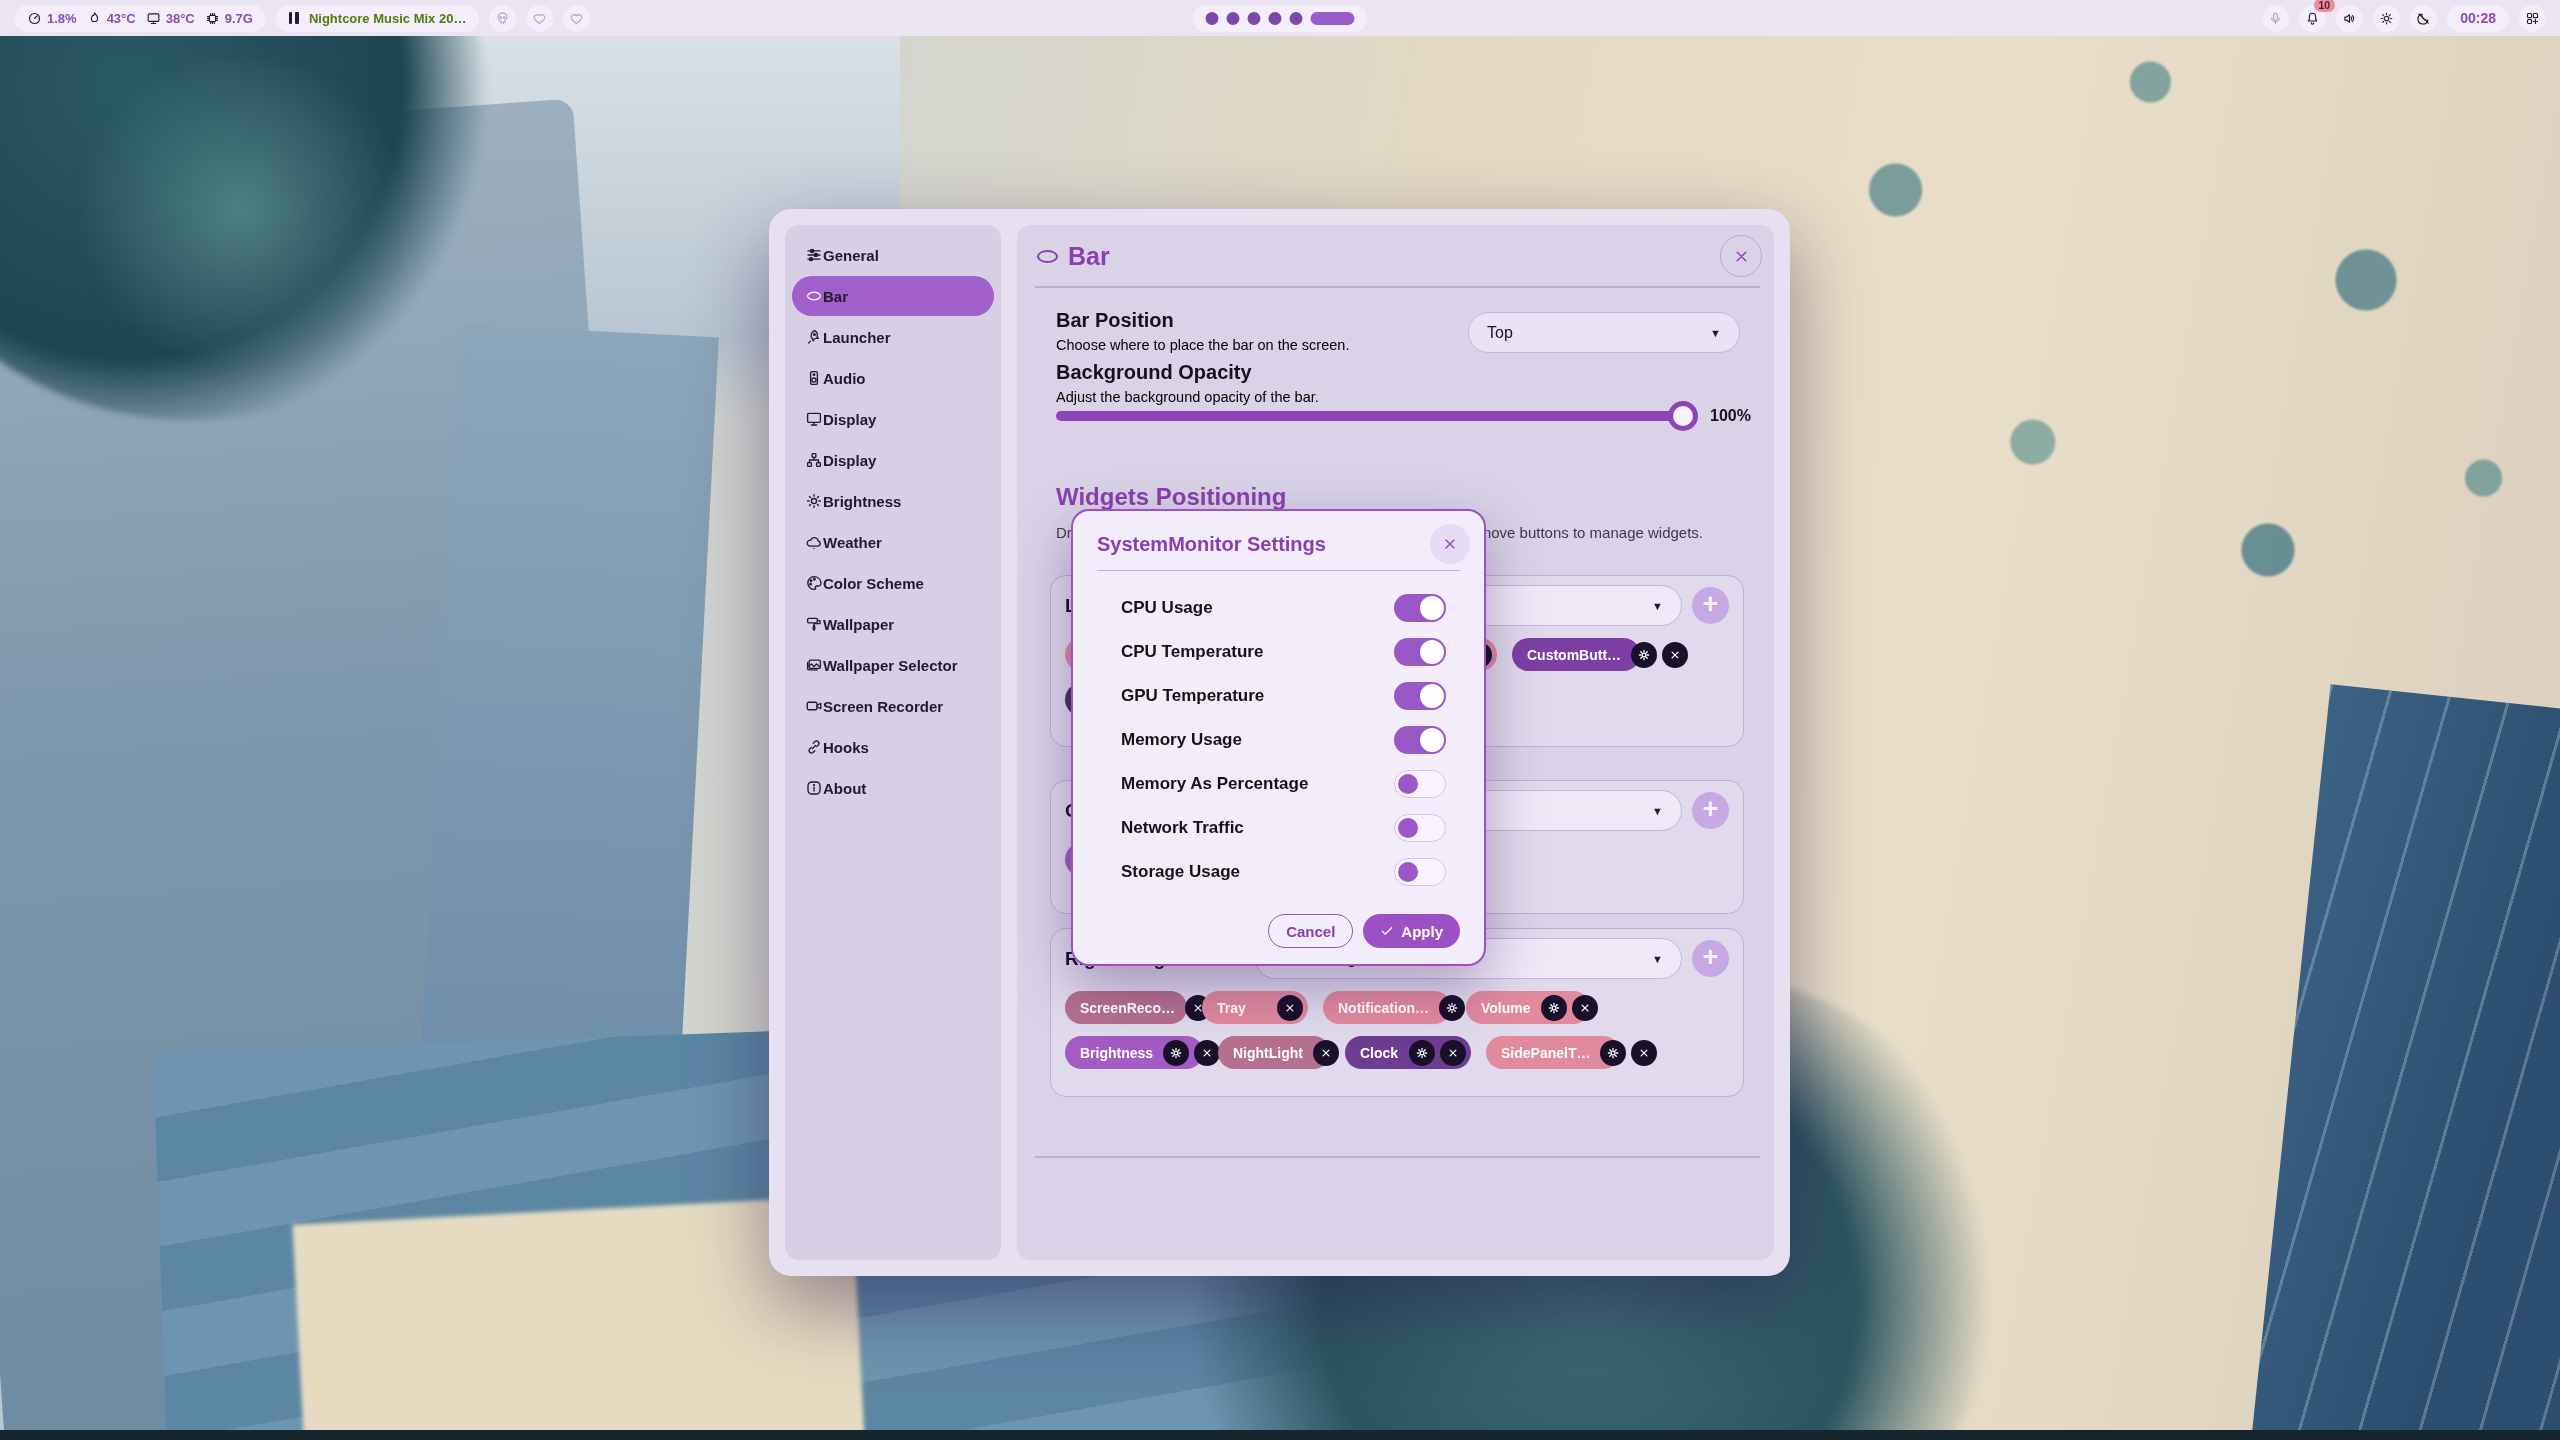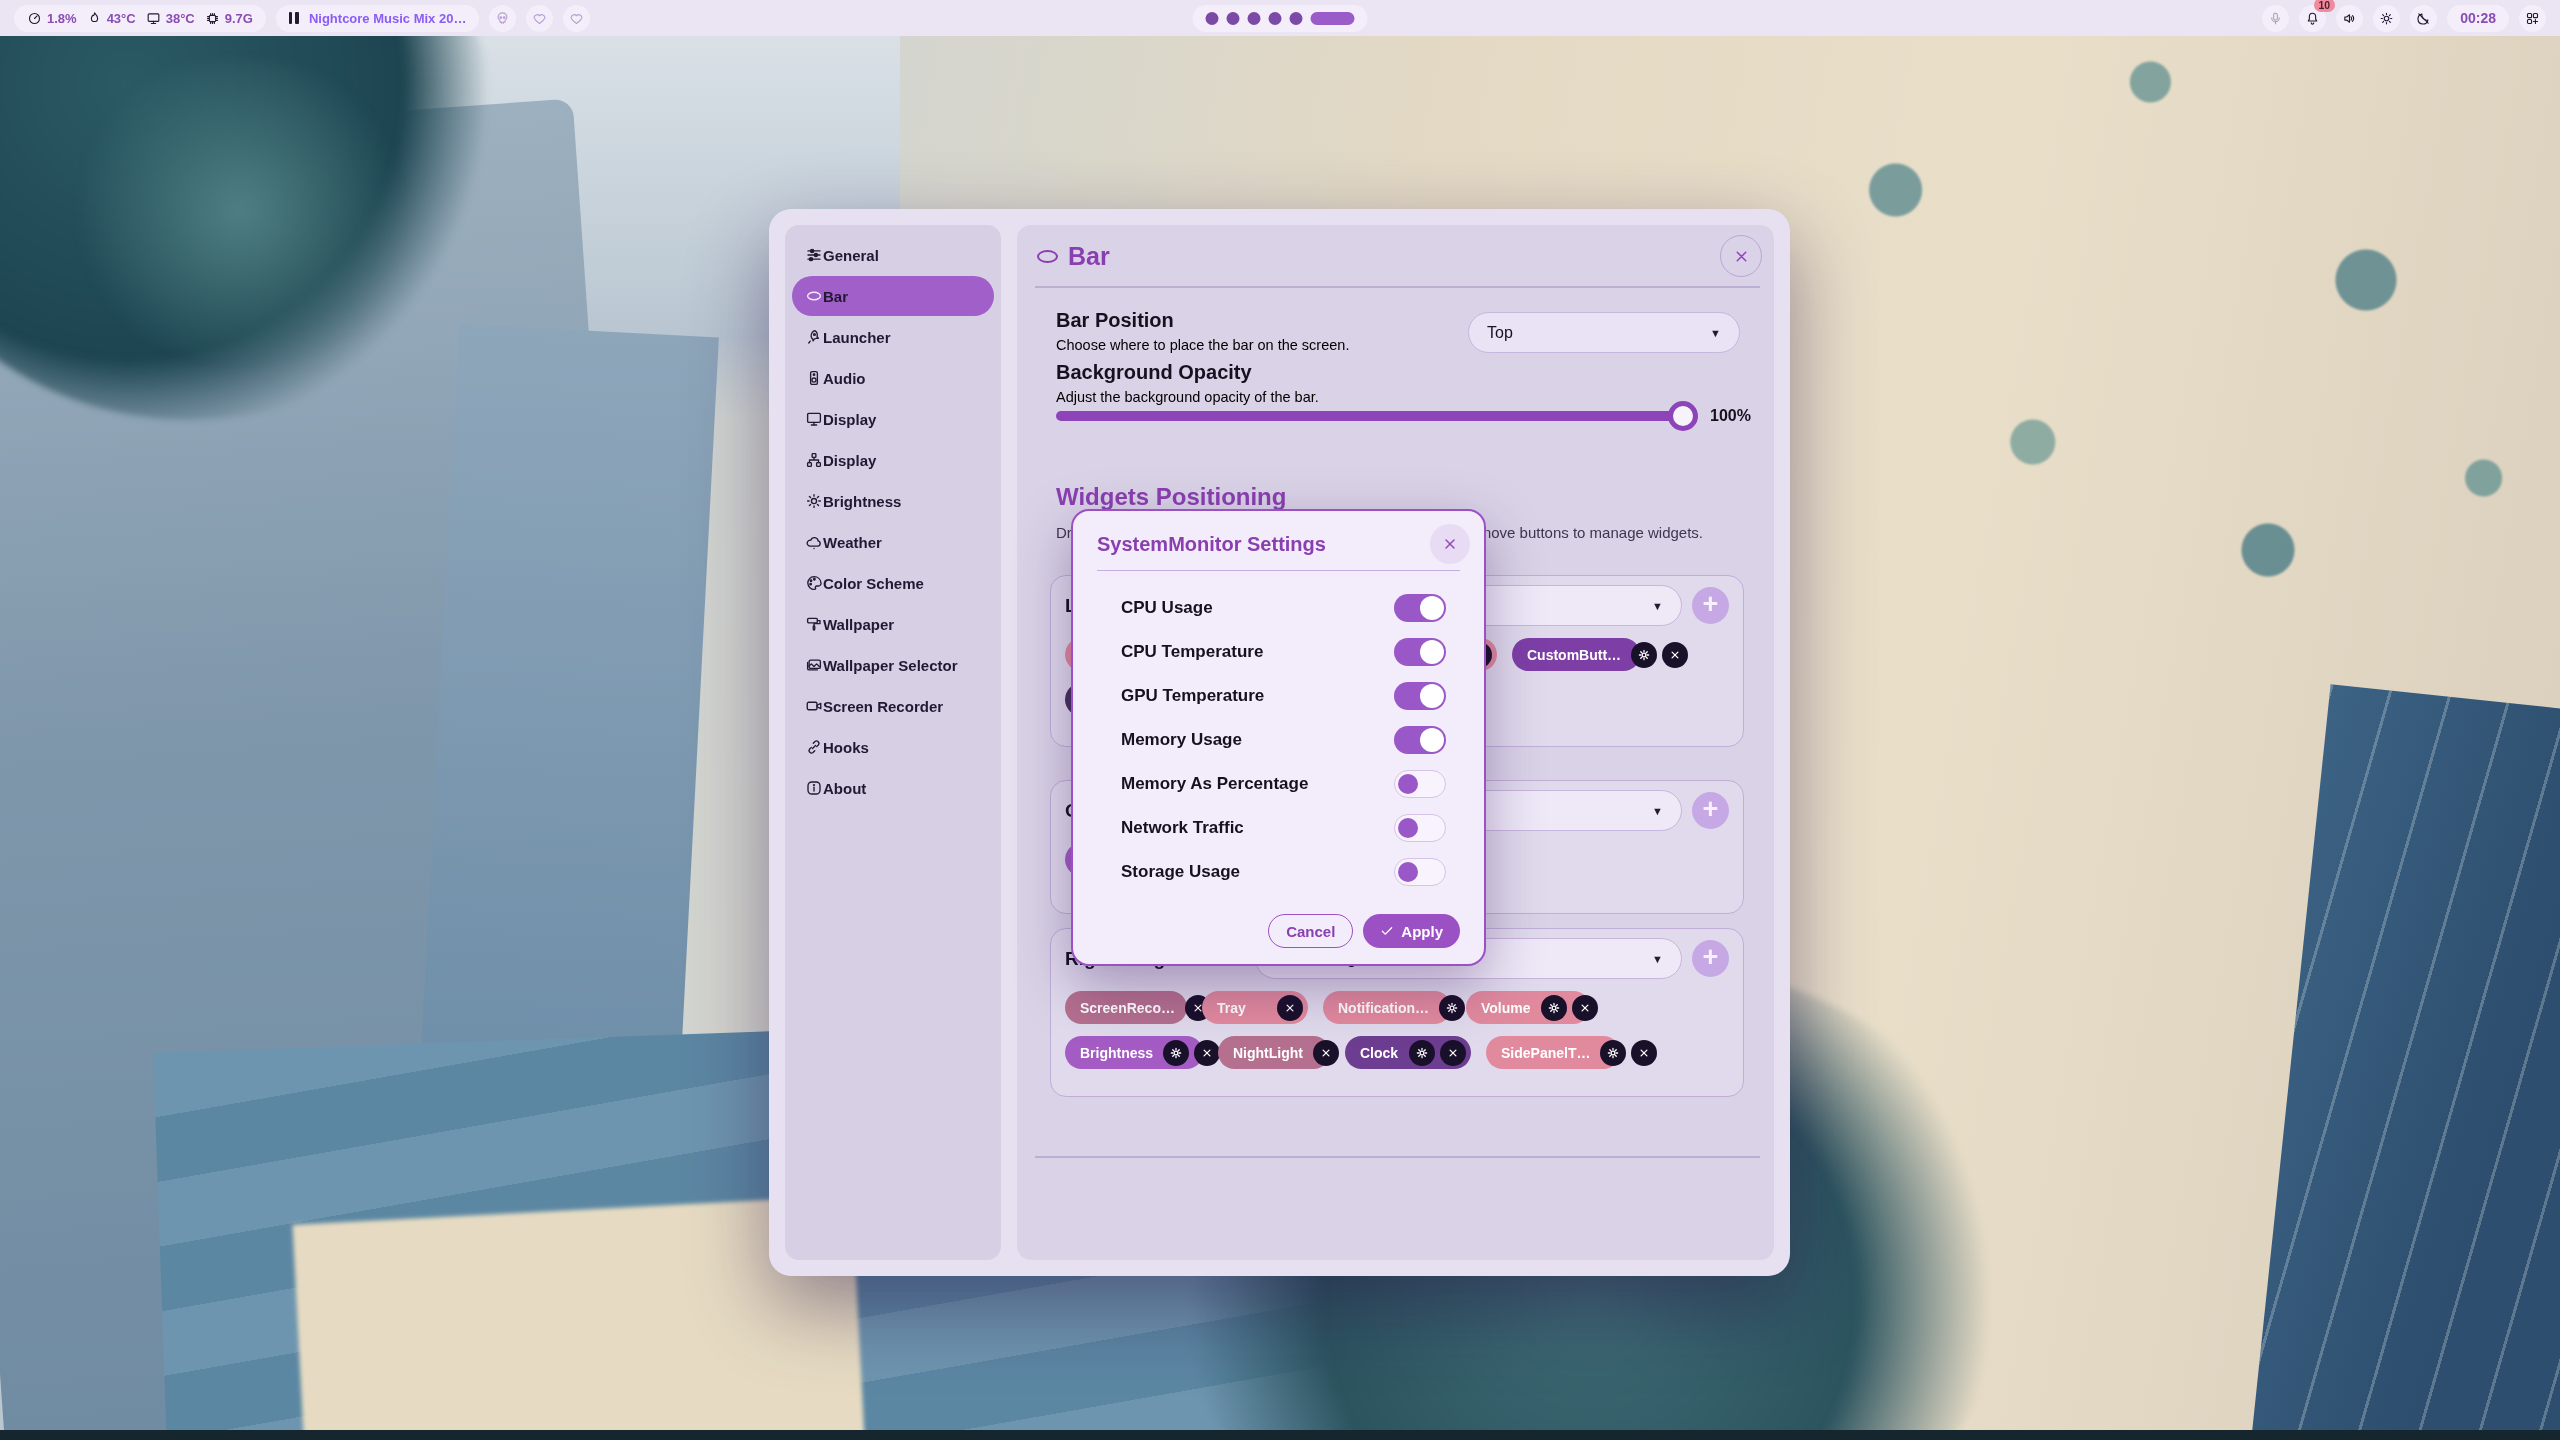--- a/index.html
+++ b/index.html
@@ -38,21 +38,21 @@
   .wp-cream-b{left:300px;top:1210px;width:560px;height:300px;background:#e6dbc2;transform:rotate(-3deg);filter:blur(2px);}
   .wp-strip{left:0;top:1430px;width:2560px;height:10px;background:#16262f;}
 
   
   .topbar{position:absolute;left:0;top:0;width:2560px;height:36px;background:#eae4f3;
     display:flex;align-items:center;justify-content:space-between;padding:0 14px;z-index:20;}
   .tb-group{display:flex;align-items:center;gap:10px;}
   .pill{height:27px;border-radius:14px;background:#f3eef9;display:flex;align-items:center;gap:10px;padding:0 13px;}
   .stat{display:flex;align-items:center;gap:5px;font-size:13px;font-weight:bold;color:#8a4db6;}
   .stat svg{width:15px;height:15px;}
-  .media-title{font-size:13px;font-weight:bold;color:#8b5cf6;}
+  .media-title{font-size:13px;font-weight:bold;color:#4d7c0f;}
   .pause{display:flex;gap:3px;}
   .pause i{display:block;width:3.5px;height:12px;background:#241a33;border-radius:1px;}
   .cbtn{width:27px;height:27px;border-radius:50%;background:#f3eef9;display:flex;align-items:center;justify-content:center;}
   .cbtn svg{width:15px;height:15px;}
   .tb-center{position:absolute;left:50%;top:0;transform:translateX(-50%);height:36px;display:flex;align-items:center;}
   .ws{display:flex;align-items:center;gap:8px;}
   .ws .dot{width:13px;height:13px;border-radius:50%;background:#7b49a6;}
   .ws .active{width:44px;height:13px;border-radius:7px;background:#9a5cc9;}
   .badge{position:absolute;top:-7px;right:-9px;background:#ef8b9d;color:#4c1f2c;font-size:10.5px;font-weight:bold;
     border-radius:9px;padding:1px 5px;line-height:12px;}

